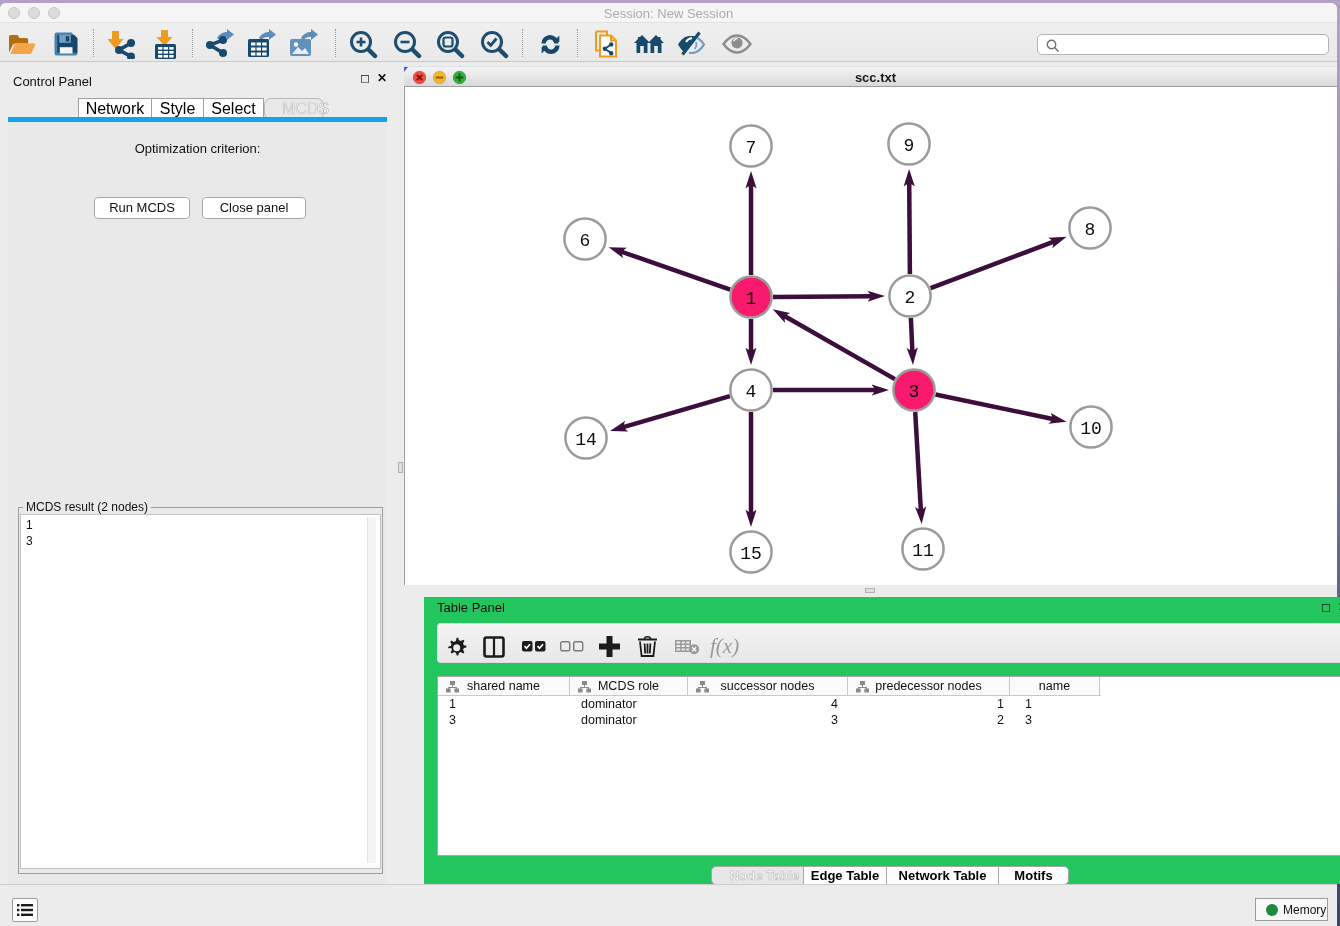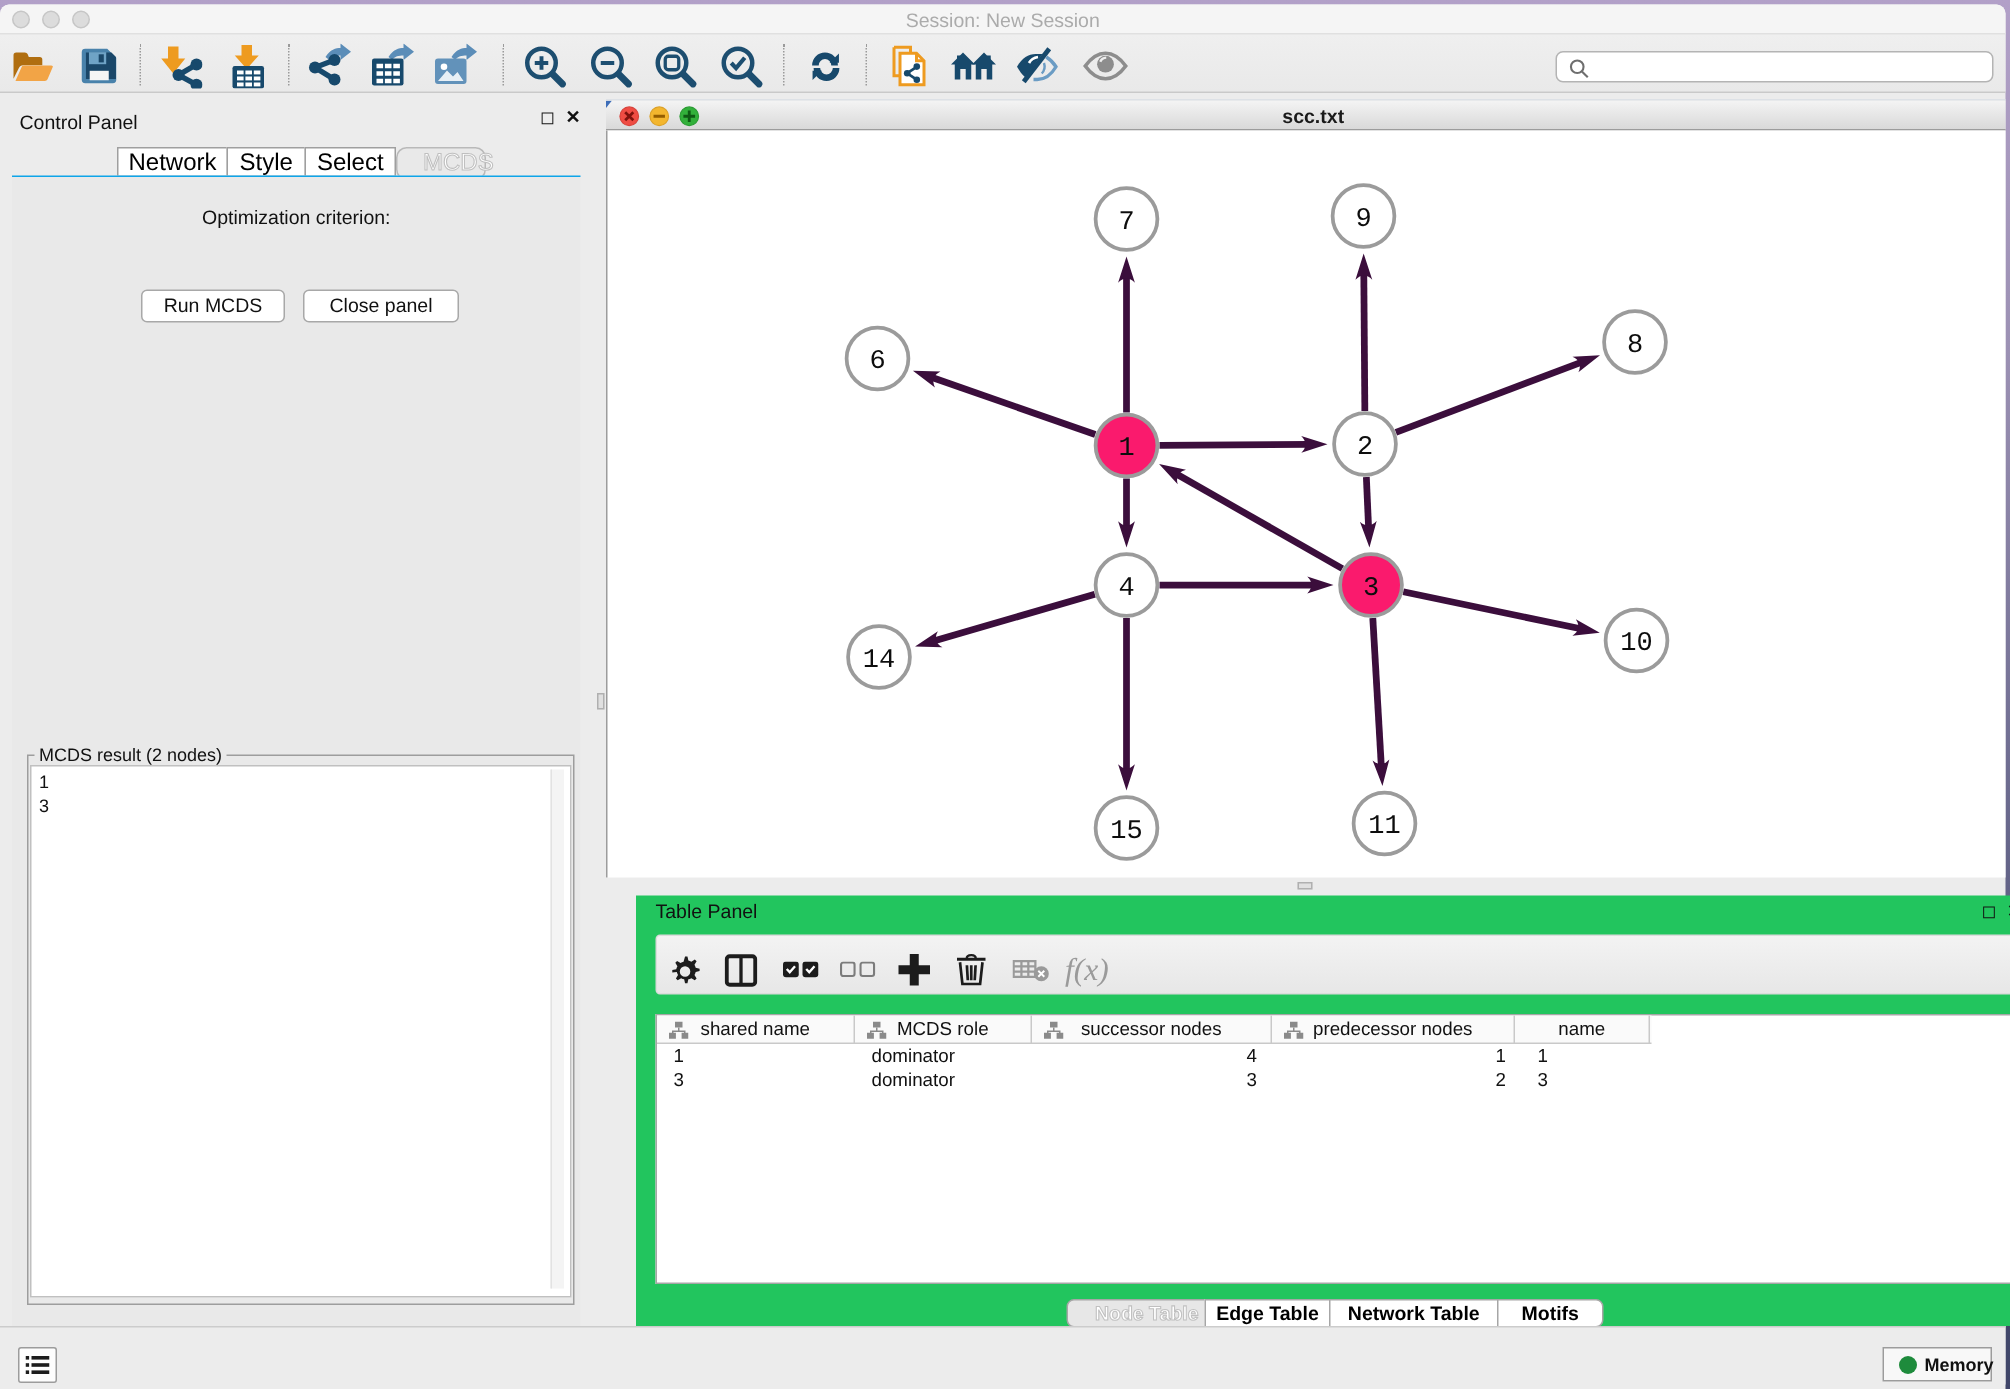--- a/index.html
+++ b/index.html
@@ -15,21 +15,21 @@
 .ticon{position:absolute;top:6px;}
 #searchbox{position:absolute;left:1037px;top:11px;width:292px;height:21px;background:#fff;border:1px solid #b4b4b4;border-radius:5px;}
 
 #cpanel{position:absolute;left:0;top:59px;width:395px;height:822px;background:#ececec;}
 #cphead{position:absolute;left:0;top:0;width:100%;height:30px;}
 #cphead .t{position:absolute;left:13px;top:12px;font-size:13px;color:#111;}
 .winbtn{position:absolute;top:9px;font-size:12px;color:#111;}
 #cptabs{position:absolute;left:78px;top:36px;height:20px;}
 .cptab{position:absolute;top:0;height:20px;background:#fff;border:1px solid #9f9f9f;font-size:16px;text-align:center;line-height:19px;color:#000;}
 .cptab.sel{background:#e9e9e9;border:1px solid #b9b9b9;border-radius:7px;height:22px;color:#fff;-webkit-text-stroke:0.7px #bfbfbf;}
-#cpbody{position:absolute;left:8px;top:55px;width:379px;height:767px;background:#e9e9e9;border-top:1px solid #0ea5e9;}
+#cpbody{position:absolute;left:8px;top:55px;width:379px;height:767px;background:#e9e9e9;border-top:5px solid #0ea5e9;}
 #optlabel{position:absolute;left:0;top:19px;width:100%;text-align:center;font-size:13px;color:#111;}
 #dropdown{position:absolute;left:36px;top:44px;width:312px;height:22px;background:#fff;border:1px solid #a8a8a8;border-radius:4px;font-size:13px;line-height:21px;padding-left:13px;color:#111;}
 .btn{position:absolute;height:22px;background:#fff;border:1px solid #a8a8a8;border-radius:4px;font-size:13px;text-align:center;line-height:20px;color:#111;}
 #fieldset{position:absolute;left:10px;top:385px;width:365px;height:367px;border:1px solid #9d9d9d;}
 #fslegend{position:absolute;left:4px;top:-8px;background:#e9e9e9;padding:0 3px;font-size:12px;color:#111;}
 #fsinner{position:absolute;left:1px;top:6px;width:361px;height:355px;background:#fff;border:1px solid #c0c0c0;font-size:12px;color:#111;padding:2px 0 0 5px;line-height:16px;}
 #fscroll{position:absolute;right:4px;top:2px;width:9px;height:346px;background:#f4f4f4;border-left:1px solid #e2e2e2;}
 
 #netwin{position:absolute;left:404px;top:62px;width:933px;height:523px;}
 #nettitle{position:absolute;left:0;top:1px;width:100%;height:21px;background:linear-gradient(#f4f4f4,#d9d9d9);border-bottom:1px solid #9c9c9c;border-top:1px solid #dde1e6;}
@@ -45,21 +45,21 @@
 .hico{position:absolute;left:8px;top:4px;}
 .trow{position:absolute;font-size:12.5px;color:#111;height:16px;line-height:16px;}
 #ttabs{position:absolute;left:0;top:269px;width:100%;height:20px;}
 .ttab{position:absolute;top:0;height:19px;background:#fff;border:1px solid #a6a6a6;font-size:13px;font-weight:bold;text-align:center;line-height:18px;color:#000;}
 .ttab.sel{background:#e7e7e7;color:#fff;-webkit-text-stroke:0.7px #c0c0c0;border-radius:6px;}
 
 #statusbar{position:absolute;left:0;top:881px;width:1337px;height:39px;background:#ececec;border-top:1px solid #cccccc;}
 #listbtn{position:absolute;left:12px;top:13px;width:26px;height:24px;background:#fdfdfd;border:1px solid #9c9c9c;border-radius:2px;}
 #membtn{position:absolute;left:1255px;top:13px;width:73px;height:23px;background:#f8f8f8;border:1px solid #9c9c9c;font-size:12px;color:#111;}
 #membtn .dot{position:absolute;left:10px;top:5px;width:12px;height:12px;border-radius:50%;background:#1e8b3c;}
-#membtn .t{position:absolute;left:27px;top:4px;font-weight:bold;}
+#membtn .t{position:absolute;left:27px;top:4px;}
 </style></head>
 <body>
 <div id="appwin">
   <div id="titlebar">
     <div class="tl" style="left:8px;"></div>
     <div class="tl" style="left:28px;"></div>
     <div class="tl" style="left:48px;"></div>
     <div id="titletext">Session: New Session</div>
   </div>
   <div id="toolbar">

